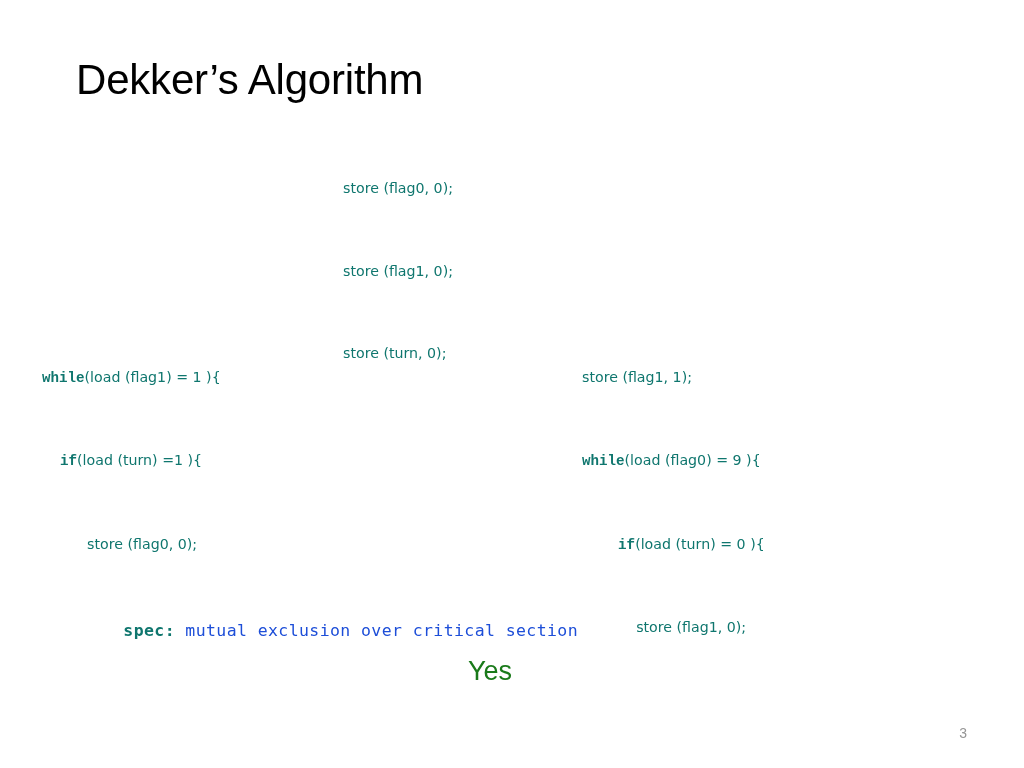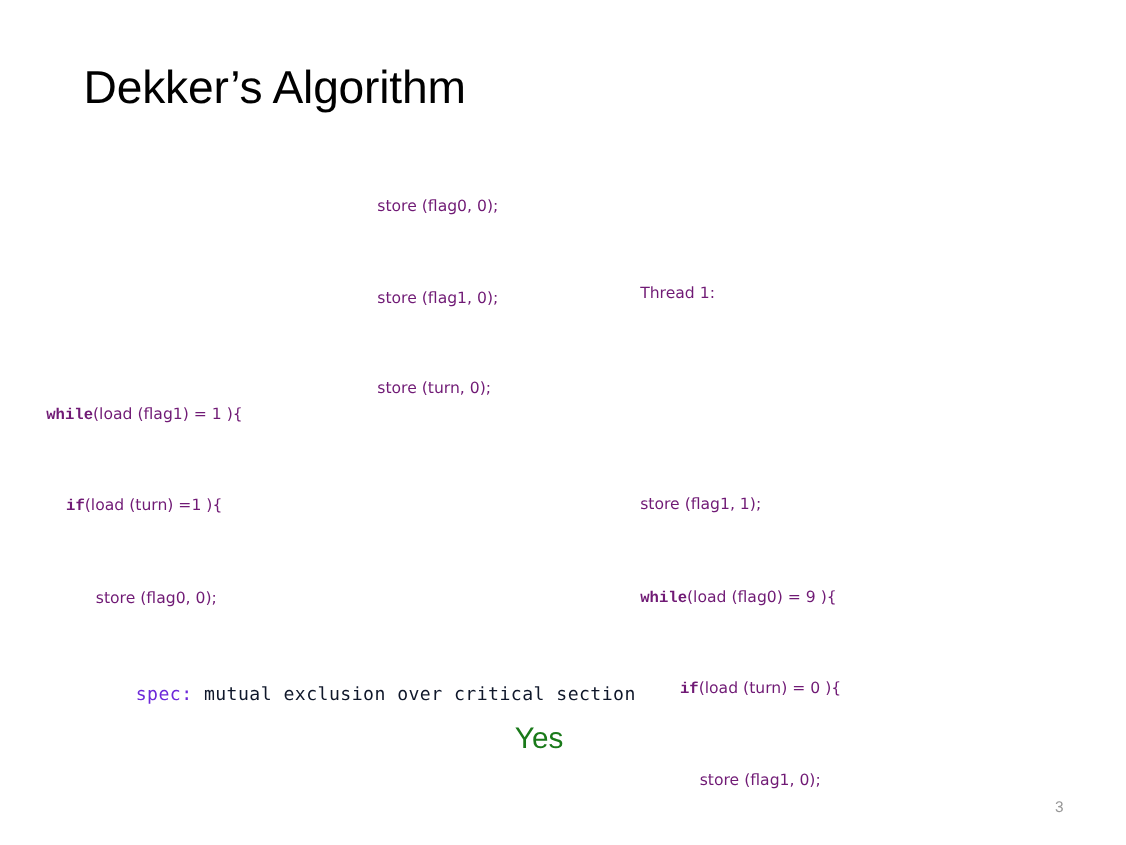--- a/index.html
+++ b/index.html
@@ -36,21 +36,21 @@
     white-space: nowrap;
     color: #000000;
   }
 
   
   .code-block {
     position: absolute;
     font-family: "DejaVu Sans", sans-serif;
     font-size: 14.2px;
     line-height: 27.5px;
-    color: #701a75;
+    color: #0f766e;
     white-space: pre;
   }
   .code-line {
     white-space: pre;
     min-height: 27.5px;
   }
   .kw {
     font-weight: bold;
     font-family: Liberation Mono, monospace;
   }
@@ -84,22 +84,22 @@
     position: absolute;
     left: 82px;
     top: 598px;
     font-family: "DejaVu Sans Mono", monospace;
     font-size: 16.5px;
     line-height: 22px;
     white-space: pre;
     letter-spacing: 0.4px;
   }
   #spec-label {
-    font-weight: normal;
-    color: #6d28d9;
+    font-weight: bold;
+    color: #0f766e;
   }
   #spec-text {
     font-weight: 400;
     color: #555555;
   }
 
   #model-row {
     position: absolute;
     left: 80px;
     top: 628px;
@@ -161,39 +161,38 @@
     
 
     
 
     
     
   </div>
 
   <div class="code-block" id="thread1-block">
 
-    <div class="thread-header">Thread 1:</div>
     <div class="blank-line"></div>
 
     <div class="code-line"><span></span><span class="kw"></span><span>store (flag1, 1);</span></div>
     <div class="code-line"><span></span><span class="kw">while</span><span>(load (flag0) = 9 ){</span></div>
     <div class="code-line"><span>        </span><span class="kw">if</span><span>(load (turn) = 0 ){</span></div>
     <div class="code-line"><span>            </span><span class="kw"></span><span>store (flag1, 0);</span></div>
     
     
     
 
     
 
     
     
   </div>
 
   <div id="spec-line">
-    <span id="spec-label">spec:</span><span id="spec-text" style="color: #0f172a;"> mutual exclusion over critical section</span>
+    <span id="spec-label">spec:</span><span id="spec-text" style="color: #1d4ed8;"> mutual exclusion over critical section</span>
   </div>
 
   <div id="model-row">
     <div id="model-answer" style="color: rgb(26, 122, 26); margin-top: 26px;">Yes</div>
   </div>
 
   <div id="page-number" style="color: rgb(150, 150, 150);">3</div>
 
 </div>
 

